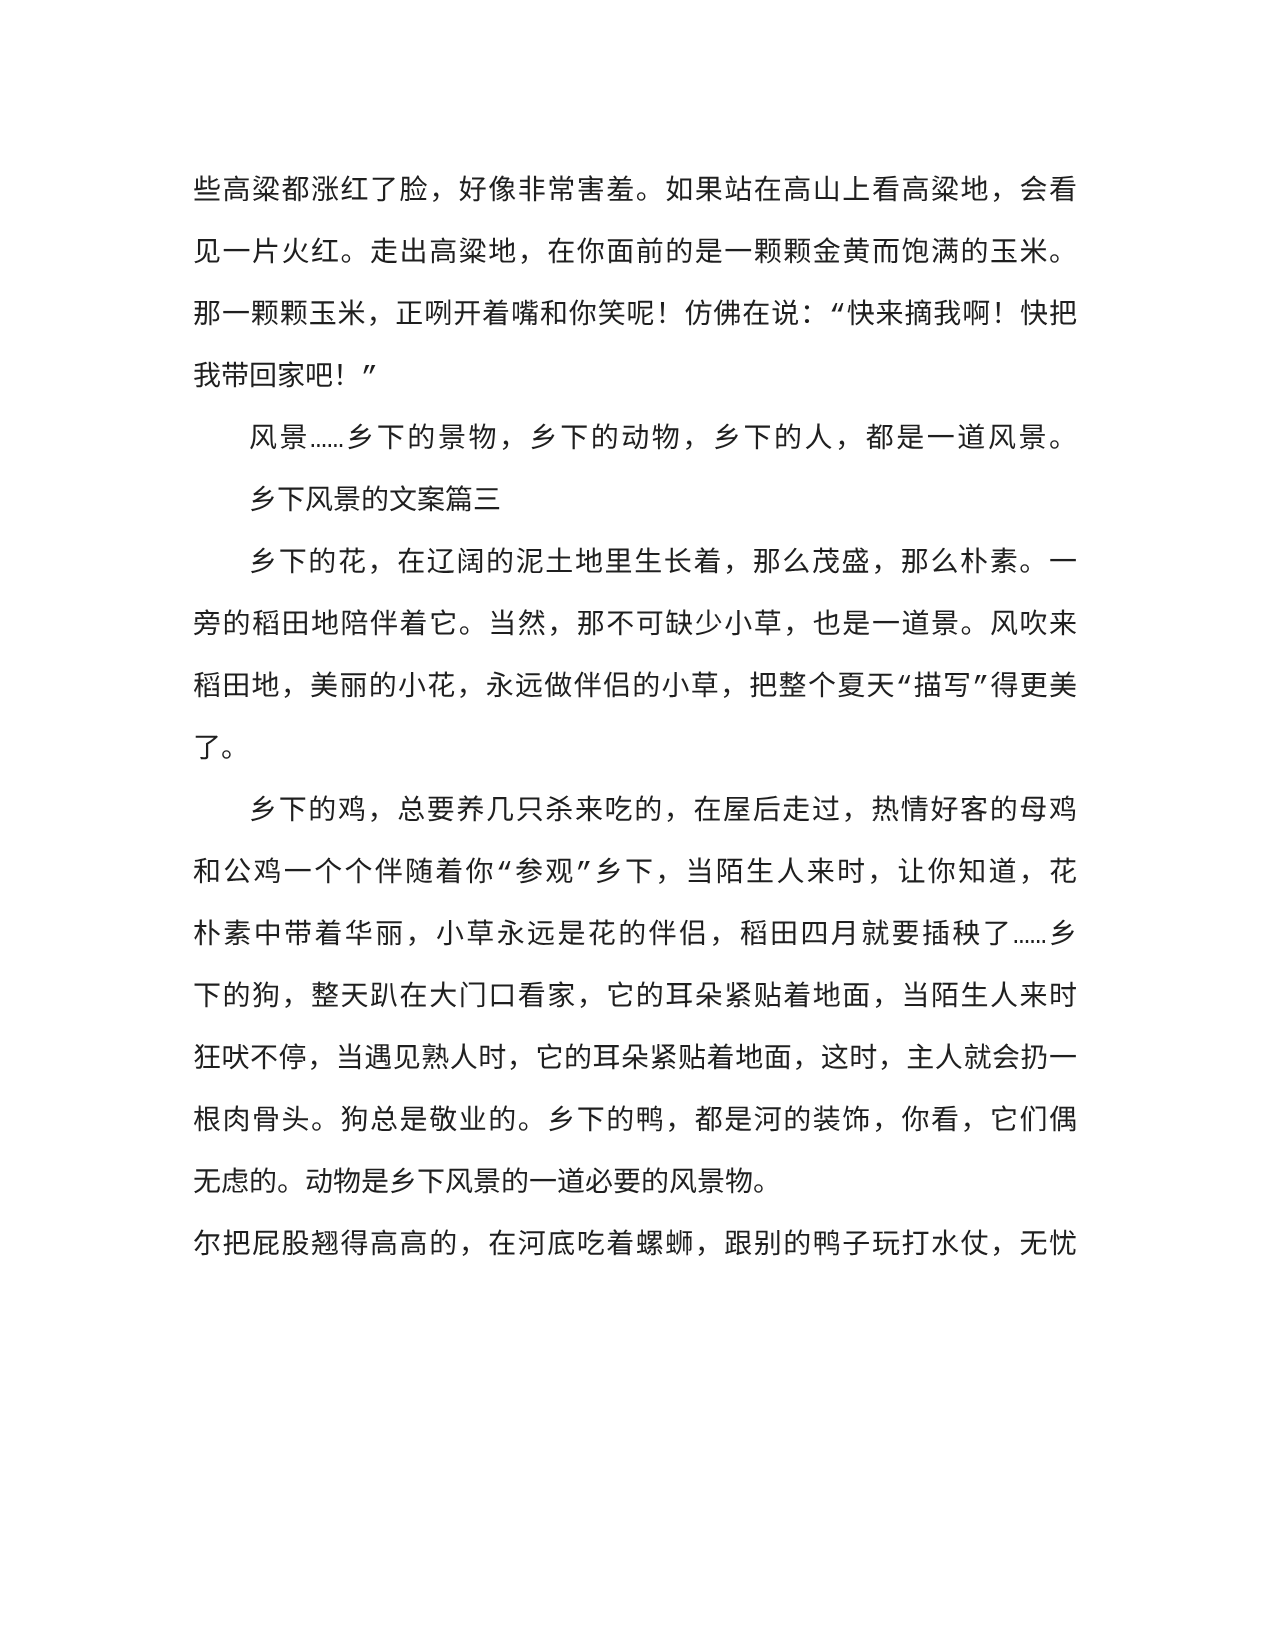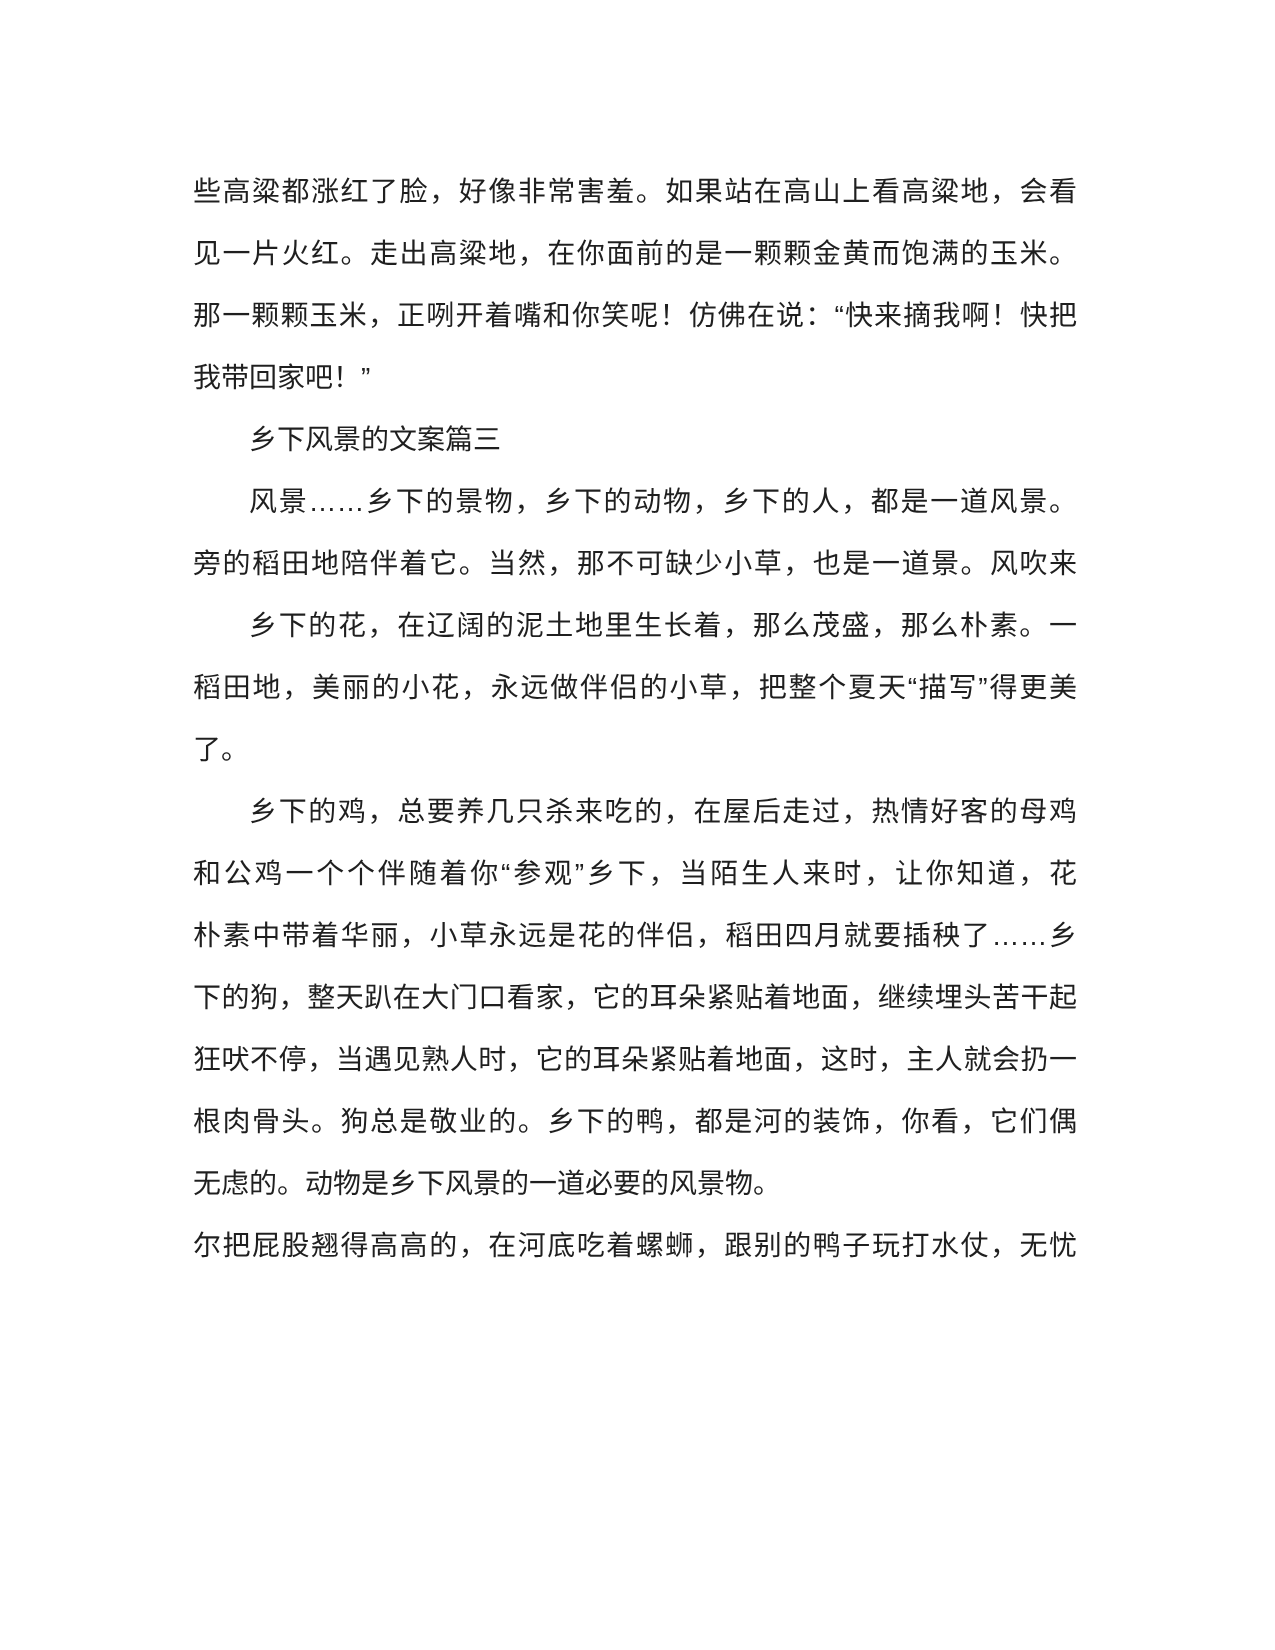--- a/index.html
+++ b/index.html
@@ -6,21 +6,21 @@
     margin: 0;
     padding: 0;
     background: #ffffff;
   }
   .page {
     position: relative;
     width: 1275px;
     height: 1650px;
     background: #ffffff;
     overflow: hidden;
-    font-family: Liberation Sans, sans-serif;
+    font-family: Liberation Mono, monospace;
   }
   .doc-body {
     position: absolute;
     left: 193px;
     top: 161px;
     width: 884px;
   }
   .para {
     margin: 0;
     padding: 0;
@@ -47,36 +47,36 @@
 
 <div class="page">
   <div class="doc-body" id="doc-body">
       <div class="para">
         <div class="line fill">些高粱都涨红了脸，好像非常害羞。如果站在高山上看高粱地，会看</div>
         <div class="line fill">见一片火红。走出高粱地，在你面前的是一颗颗金黄而饱满的玉米。</div>
         <div class="line fill">那一颗颗玉米，正咧开着嘴和你笑呢！仿佛在说：“快来摘我啊！快把</div>
         <div class="line">我带回家吧！”</div>
       </div>
       <div class="para">
+        <div class="line fill indent">风景……乡下的景物，乡下的动物，乡下的人，都是一道风景。</div>
+      </div>
+      <div class="para">
         <div class="line indent">乡下风景的文案篇三</div>
       </div>
       <div class="para">
-        <div class="line fill indent">风景……乡下的景物，乡下的动物，乡下的人，都是一道风景。</div>
-      </div>
-      <div class="para">
+        <div class="line fill indent">乡下的花，在辽阔的泥土地里生长着，那么茂盛，那么朴素。一</div>
         <div class="line fill">旁的稻田地陪伴着它。当然，那不可缺少小草，也是一道景。风吹来</div>
-        <div class="line fill indent">乡下的花，在辽阔的泥土地里生长着，那么茂盛，那么朴素。一</div>
         <div class="line fill">稻田地，美丽的小花，永远做伴侣的小草，把整个夏天“描写”得更美</div>
         <div class="line">了。</div>
       </div>
       <div class="para">
         <div class="line fill indent">乡下的鸡，总要养几只杀来吃的，在屋后走过，热情好客的母鸡</div>
         <div class="line fill">和公鸡一个个伴随着你“参观”乡下，当陌生人来时，让你知道，花</div>
         <div class="line fill">朴素中带着华丽，小草永远是花的伴侣，稻田四月就要插秧了……乡</div>
-        <div class="line fill">下的狗，整天趴在大门口看家，它的耳朵紧贴着地面，继续埋头苦干起</div>
+        <div class="line fill">下的狗，整天趴在大门口看家，它的耳朵紧贴着地面，当陌生人来时</div>
         <div class="line fill">狂吠不停，当遇见熟人时，它的耳朵紧贴着地面，这时，主人就会扔一</div>
         <div class="line fill">根肉骨头。狗总是敬业的。乡下的鸭，都是河的装饰，你看，它们偶</div>
         <div class="line">无虑的。动物是乡下风景的一道必要的风景物。</div>
         <div class="line fill">尔把屁股翘得高高的，在河底吃着螺蛳，跟别的鸭子玩打水仗，无忧</div>
       </div>
       <div class="para">
       </div>
     </div>
 </div>
 

